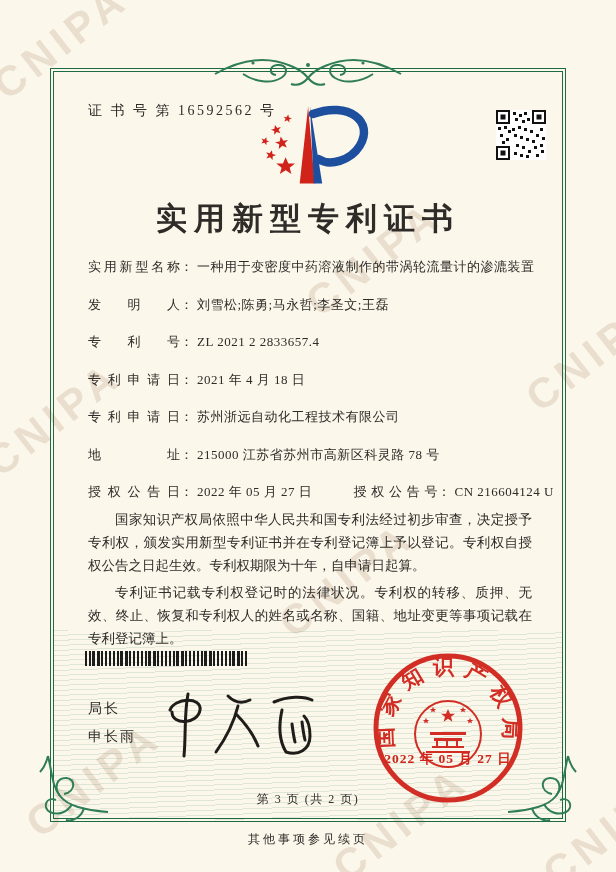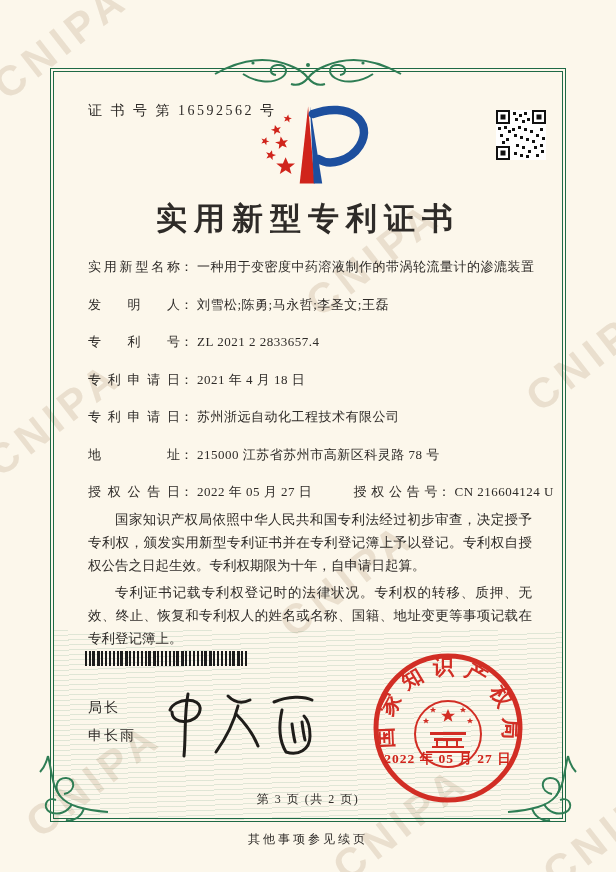--- a/index.html
+++ b/index.html
@@ -36,21 +36,21 @@
   .paras{position:absolute;left:88px;top:508px;width:444px;font-size:13.5px;line-height:23px;
       text-align:justify;z-index:3;}
   .paras p{margin:0 0 4px 0;text-indent:2em;}
   
   .barcode{position:absolute;left:85px;top:651px;width:162px;height:15px;z-index:3;
       background:
         repeating-linear-gradient(90deg,#1c1c1c 0 2px,rgba(0,0,0,0) 2px 4px),
         repeating-linear-gradient(90deg,#1c1c1c 0 1px,rgba(0,0,0,0) 1px 7px);}
   
   .sig-left{position:absolute;left:88px;top:700px;font-size:14px;line-height:17px;z-index:3;}
-  .sig-left div{margin-bottom:11px;letter-spacing:2px;font-family:Liberation Mono, monospace;}
+  .sig-left div{margin-bottom:11px;letter-spacing:2px;}
   .sig-script{position:absolute;left:158px;top:680px;z-index:4;}
   
   .seal{position:absolute;left:366px;top:648px;z-index:4;opacity:0.95;}
   .seal-ring{font-size:21px;letter-spacing:9px;fill:#d0241b;font-weight:bold;}
   .seal-date{position:absolute;left:368px;top:750px;width:160px;text-align:center;
       color:#d0241b;font-size:13.5px;letter-spacing:1px;z-index:5;font-weight:bold;}
   
   .page-info{position:absolute;left:0;top:791px;width:100%;text-align:center;
       font-size:12px;letter-spacing:1.5px;z-index:3;}
   .cont-note{position:absolute;left:0;top:831px;width:100%;text-align:center;

